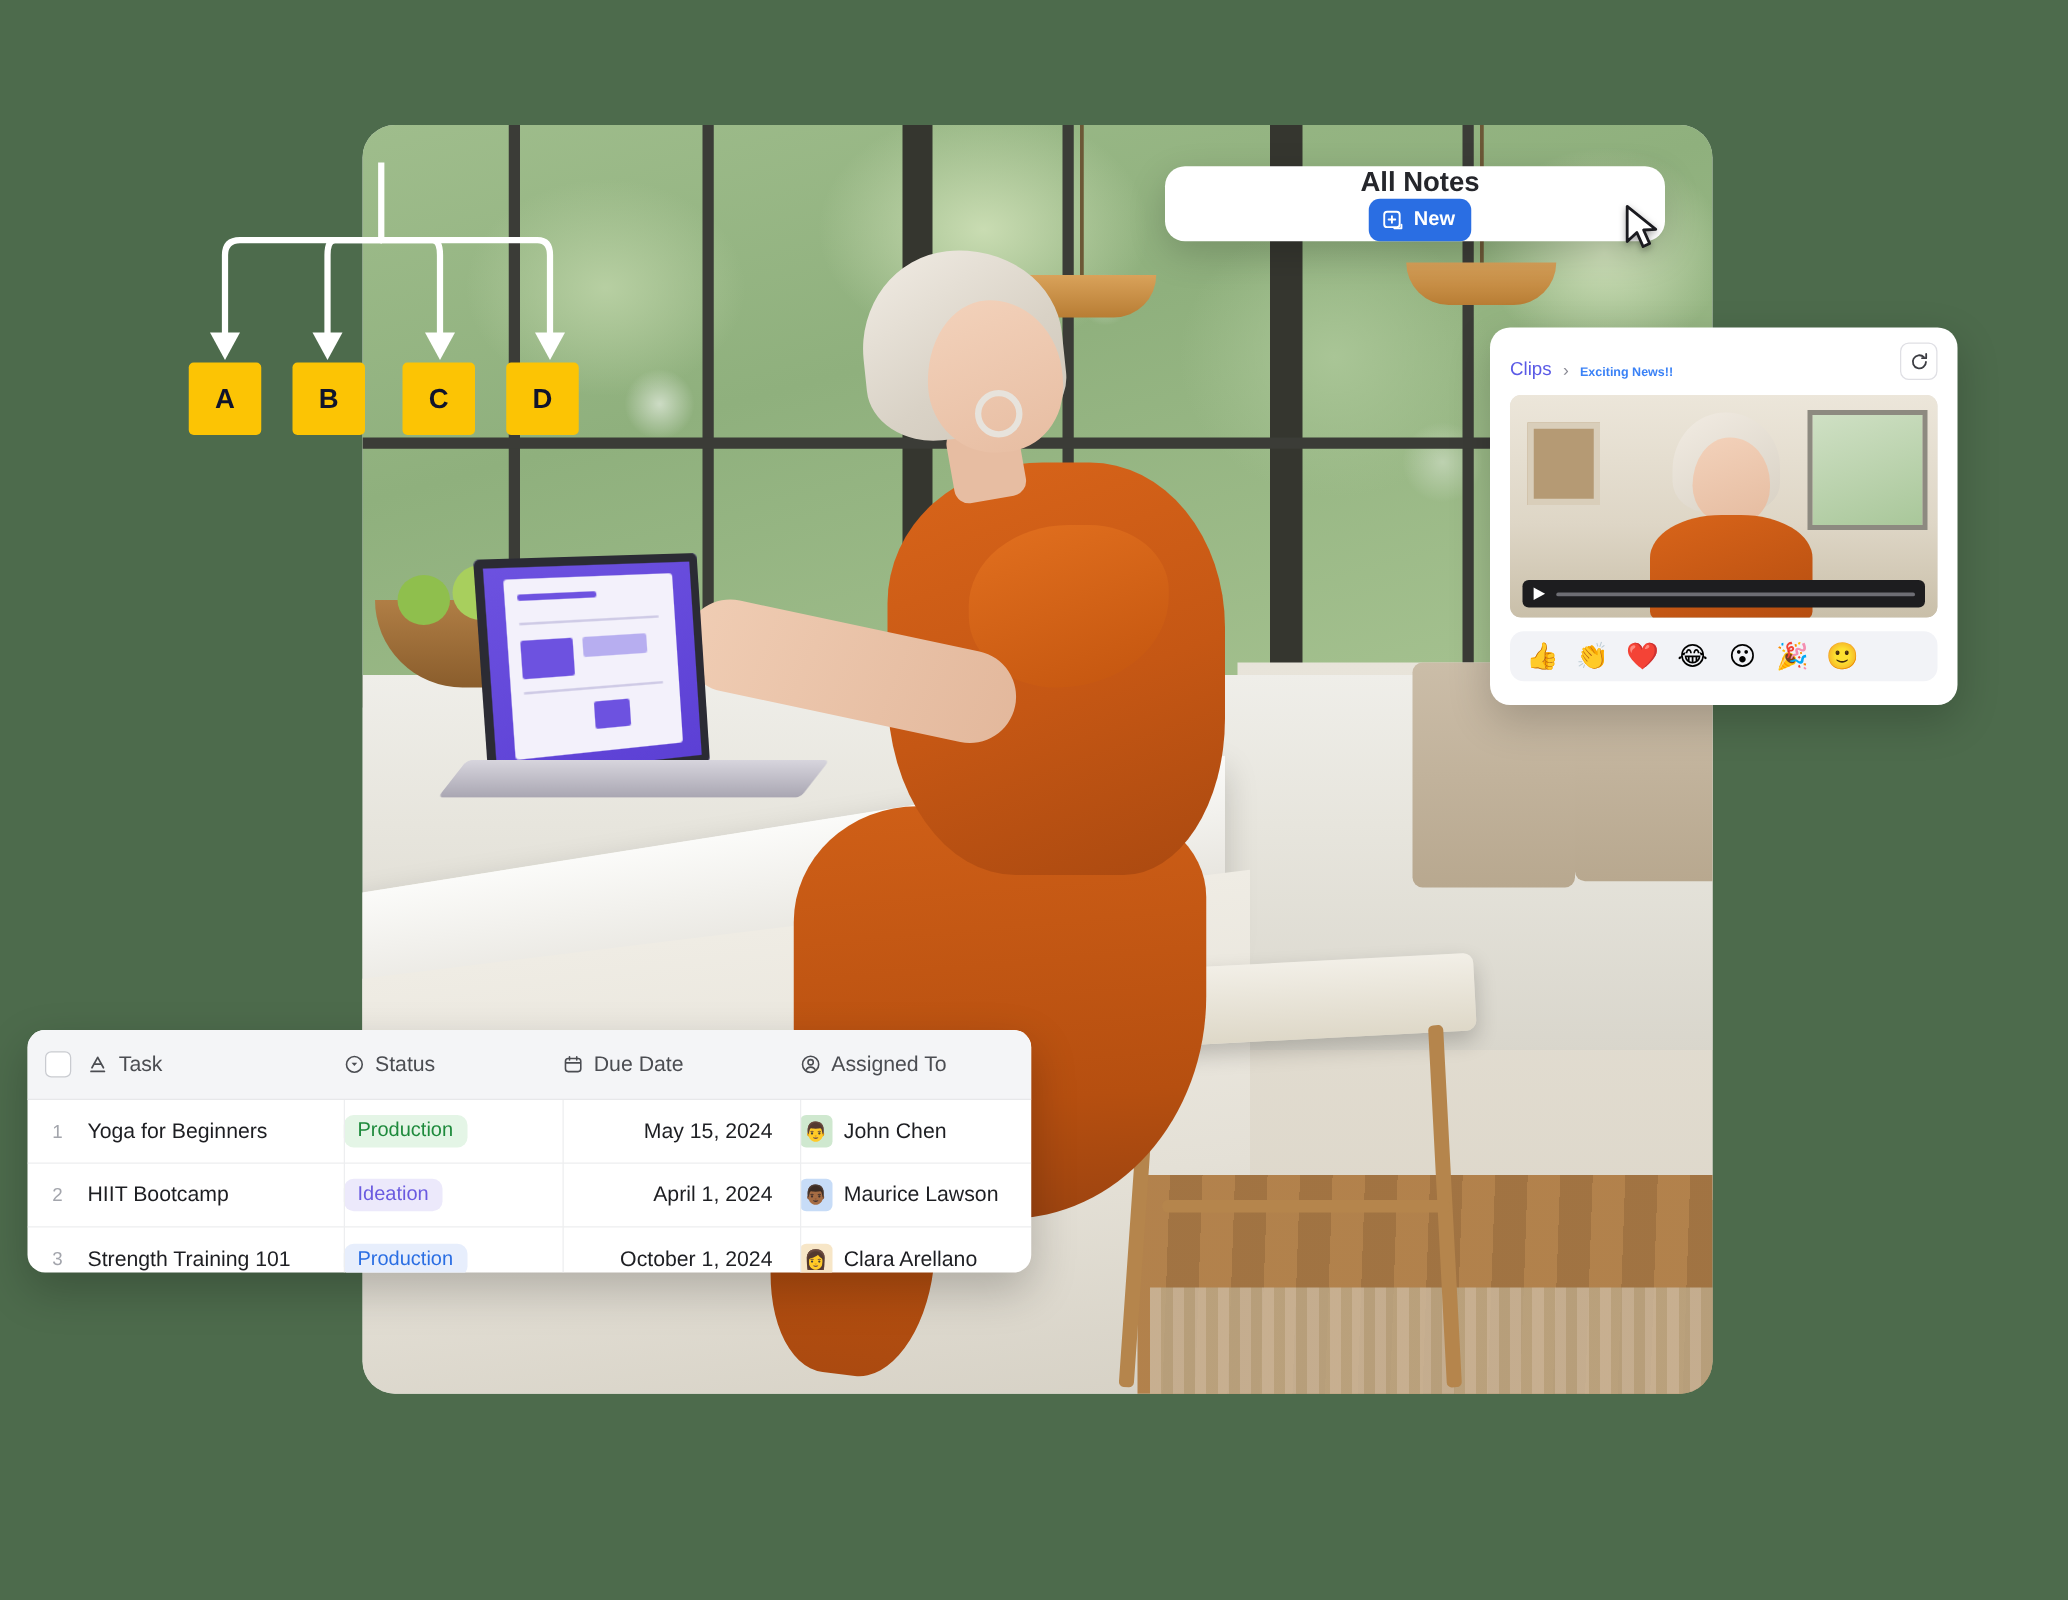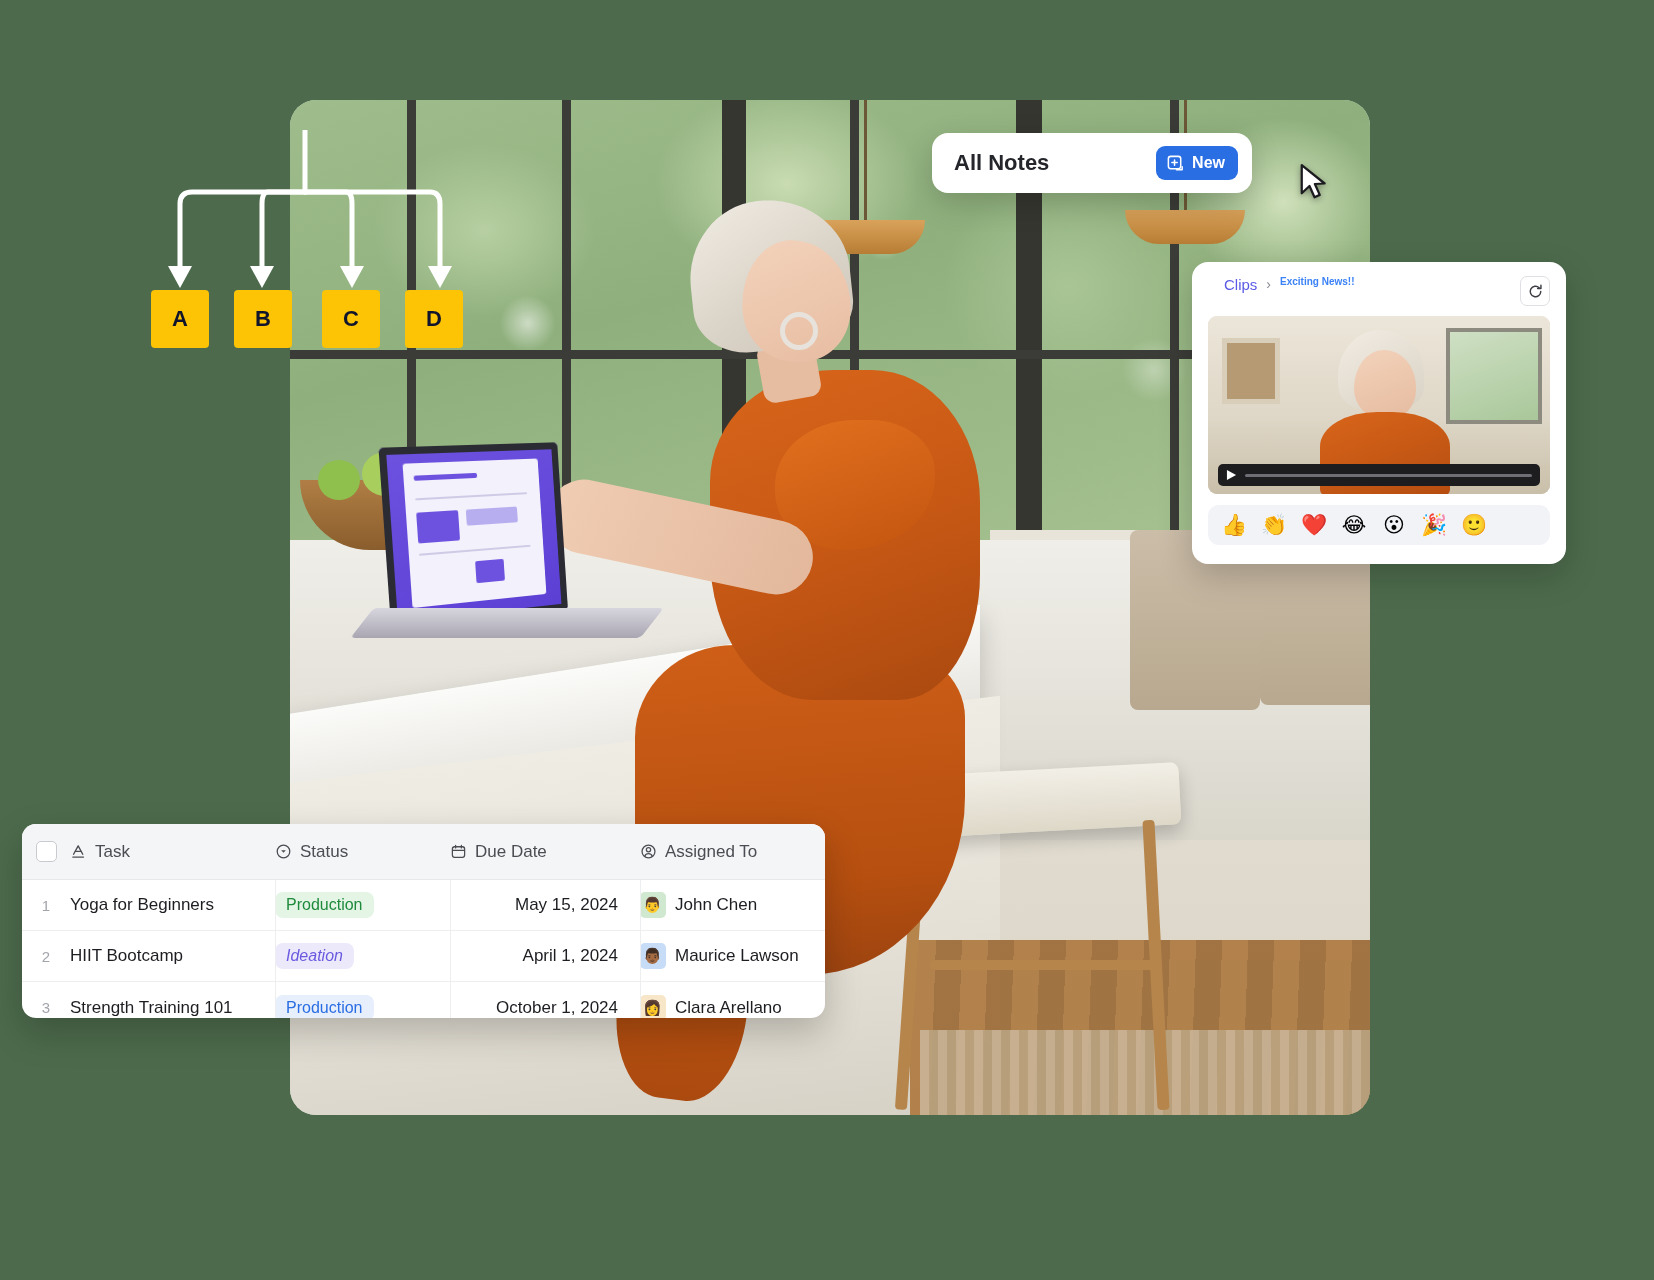--- a/index.html
+++ b/index.html
@@ -186,25 +186,26 @@
   .flow-svg{ position:absolute; left:140px; top:130px; width:360px; height:200px; }
   .node{
     position:absolute; width:58px; height:58px;
     background:#fcc404; border-radius:4px;
     display:flex; align-items:center; justify-content:center;
     font-size:22px; font-weight:600; color:#10142c;
   }
 
   
   .notes-card{
-    position:absolute; left:932px; top:133px; width:320px; height:60px;
+    position:absolute; left:932px; top:133px; width:400px; height:60px;
     background:#fff; border-radius:16px;
     box-shadow: 0 10px 30px rgba(0,0,0,.18);
     display:flex; align-items:center; justify-content:space-between;
     padding: 0 14px 0 22px;
+    flex-direction: column;
   }
   .notes-title{ font-size:22px; font-weight:bold; color:#25262b; }
   .new-btn{
     display:flex; align-items:center; gap:7px;
     background:#2a6ee3; color:#fff;
     border:none; border-radius:9px;
     height:34px; padding:0 13px 0 10px;
     font-size:16px; font-weight:bold;
     font-family:"Liberation Sans",sans-serif;
     cursor:pointer;
@@ -214,21 +215,21 @@
     filter: drop-shadow(0 2px 3px rgba(0,0,0,.35));
   }
 
   
   .clips-card{
     position:absolute; left:1192px; top:262px; width:374px; height:302px;
     background:#fff; border-radius:16px;
     box-shadow: 0 12px 34px rgba(0,0,0,.2);
     padding:14px 16px;
   }
-  .clips-head{ display:flex; align-items:flex-start; gap:9px; height:28px;margin-left:16px; }
+  .clips-head{ display:flex; align-items:flex-end; gap:9px; height:28px; }
   .crumb-link{ color:#5a5ae6; font-size:15px; }
   .crumb-sep{ color:#8a8a94; font-size:14px; }
   .crumb-cur{ color:#3b82f6; font-size:10px;font-weight:bold; }
   .refresh-btn{
     margin-left:auto; width:30px; height:30px;
     border:1px solid #dfdfe4; border-radius:7px; background:#fff;
     display:flex; align-items:center; justify-content:center; cursor:pointer;
   }
   .clip-video{
     position:relative; margin-top:12px;
@@ -296,21 +297,21 @@
     height:51px; display:flex; align-items:center;
     border-bottom:1px solid #edeef0; font-size:17px; color:#1d1e22;
   }
   .tbl-row:last-child{ border-bottom:none; }
   .rownum{ width:48px; text-align:center; color:#a3a5ac; font-size:15px; }
   .cell{ display:flex; align-items:center; }
   .pill{
     display:inline-block; padding:4px 11px; border-radius:8px; font-size:16px;
   }
   .pill-prod{ background:#e4f5e6; color:#1e8a3c; }
-  .pill-idea{ background:#ece9fb; color:#6a5ae0;font-style:italic; }
+  .pill-idea{ background:#ece9fb; color:#6a5ae0; }
   .pill-dev { background:#e7eefc; color:#2a6ee3; }
   .due{ width:190px; text-align:right; padding-right:22px; }
   .avatar{
     width:26px;height:26px;border-radius:5px;margin-right:9px;
     display:flex;align-items:center;justify-content:center;font-size:15px;
     font-family:"DejaVu Sans",sans-serif; overflow:hidden;
   }
   .vsep{ position:absolute; top:56px; bottom:0; width:1px; background:#edeef0; }
 </style>
 </head>

